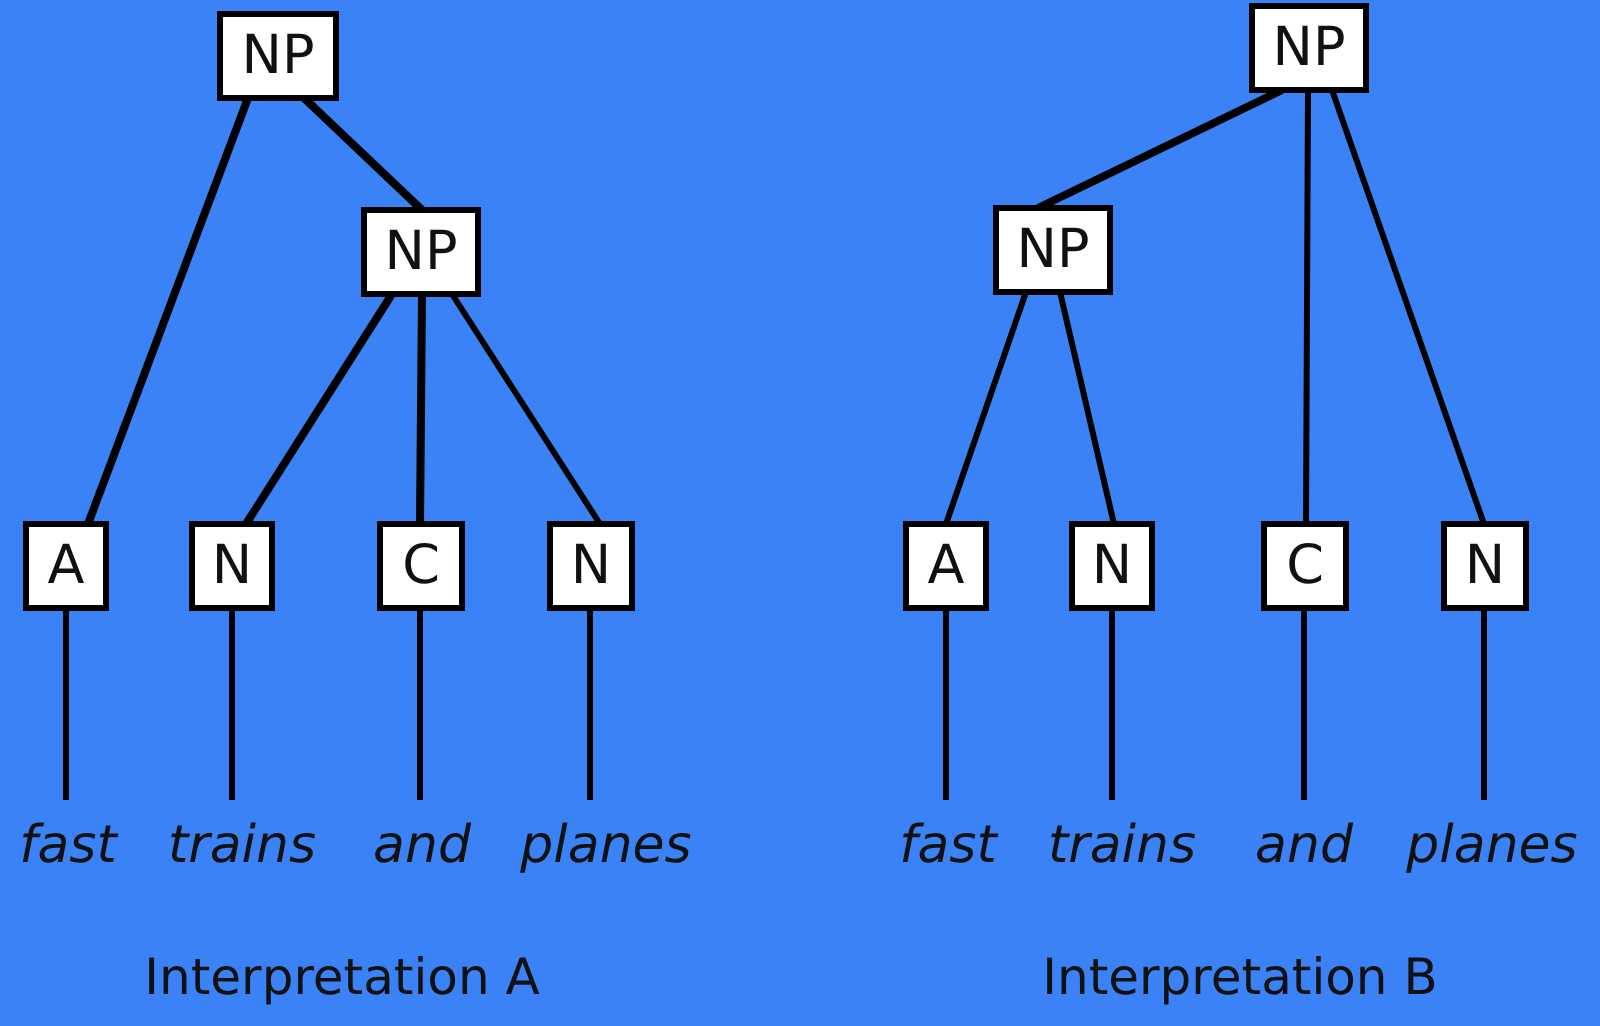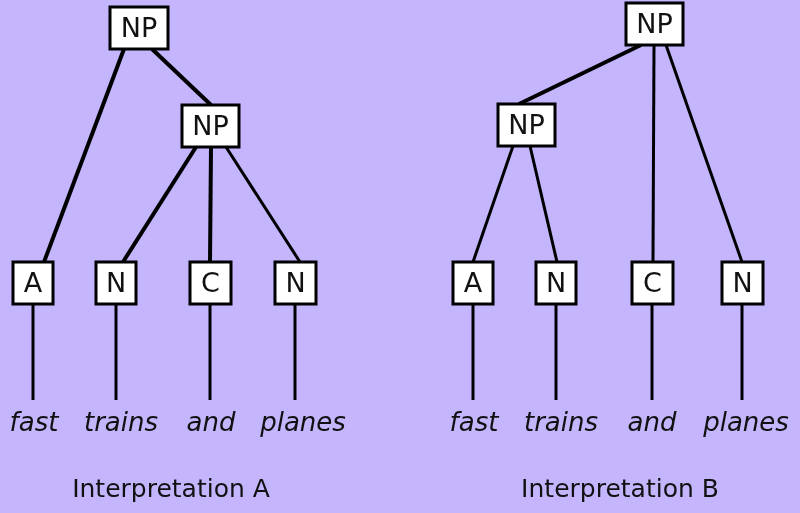--- a/index.html
+++ b/index.html
@@ -12,21 +12,21 @@
     width: 800px;
     height: 513px;
     overflow: hidden;
     font-family: "DejaVu Sans", "Liberation Sans", sans-serif;
     color: #000000;
   }
   #figure {
     position: relative;
     width: 800px;
     height: 513px;
-    background: #c4b5fd;
+    background: #3b82f6;
   }
   svg.tree-canvas {
     position: absolute;
     top: 0;
     left: 0;
     width: 800px;
     height: 513px;
     display: block;
   }
   .node-box {

